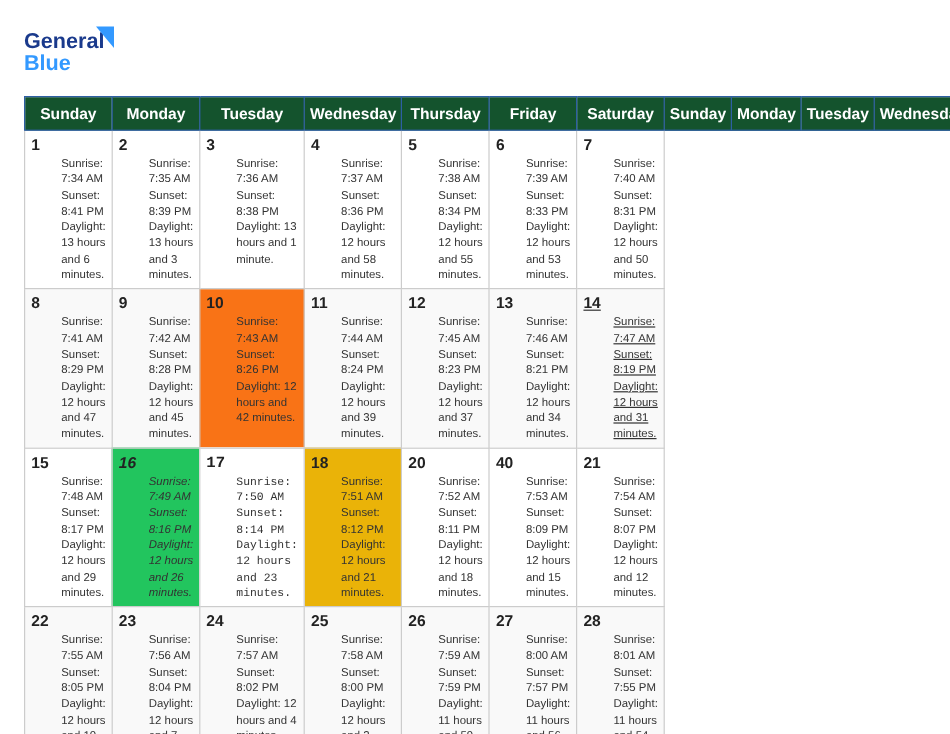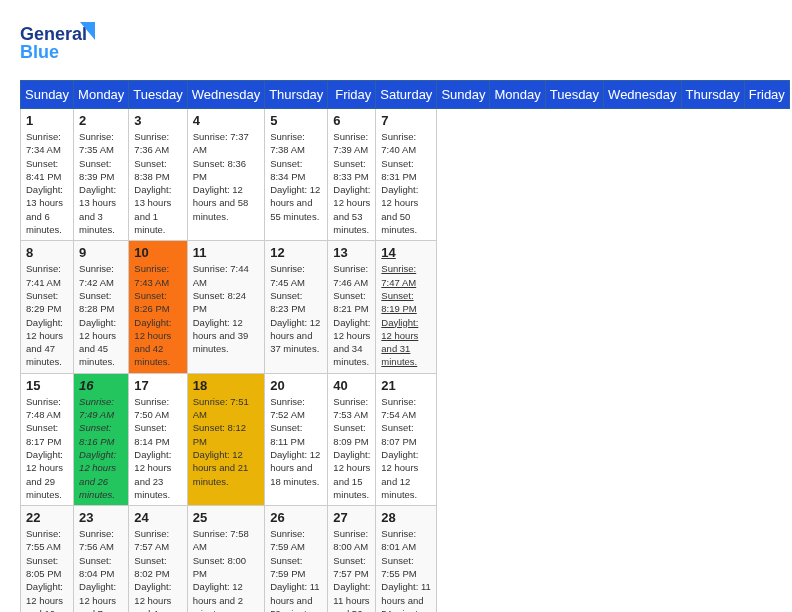--- a/index.html
+++ b/index.html
@@ -33,26 +33,26 @@
     }
     .location {
       font-size: 16px;
       color: #555;
     }
     table {
       width: 100%;
       border-collapse: collapse;
     }
     th {
-      background-color: #1d4ed8;
+      background-color: #14532d;
       color: white;
       padding: 6px 4px;
       font-size: 13px;
-      font-weight: normal;
-      text-align: right;
+      font-weight: bold;
+      text-align: center;
       border: 1px solid #2e5fa3;
     }
     td {
       border: 1px solid #ccc;
       vertical-align: top;
       padding: 4px 5px;
       font-size: 10px;
       color: #333;
       width: 14.28%;
       height: 80px;
@@ -62,20 +62,21 @@
       font-size: 13px;
       font-weight: bold;
       color: #222;
       display: block;
       margin-bottom: 2px;
     }
     .day-info {
       font-size: 9.5px;
       line-height: 1.4;
       color: #333;
+      margin-left: 25px;
     }
     tr:nth-child(odd) td:not(.empty) {
       background: #fff;
     }
     tr:nth-child(even) td:not(.empty) {
       background: #f9f9f9;
     }
   </style>
 </head>
 <body>
@@ -171,21 +172,21 @@
       </tr>
       <tr style="background: rgb(255, 255, 255);">
         <td style="background: rgb(255, 255, 255);">
           <span class="day-num">15</span>
           <div class="day-info">Sunrise: 7:48 AM<br>Sunset: 8:17 PM<br>Daylight: 12 hours and 29 minutes.</div>
         </td>
         <td style="background: #22c55e; font-style: italic;">
           <span class="day-num">16</span>
           <div class="day-info">Sunrise: 7:49 AM<br>Sunset: 8:16 PM<br>Daylight: 12 hours and 26 minutes.</div>
         </td>
-        <td style="background: rgb(255, 255, 255);">
+        <td style="background: rgb(255, 255, 255); font-family: Liberation Mono, monospace;">
           <span class="day-num">17</span>
           <div class="day-info">Sunrise: 7:50 AM<br>Sunset: 8:14 PM<br>Daylight: 12 hours and 23 minutes.</div>
         </td>
         <td style="background: #eab308;">
           <span class="day-num">18</span>
           <div class="day-info">Sunrise: 7:51 AM<br>Sunset: 8:12 PM<br>Daylight: 12 hours and 21 minutes.</div>
         </td>
         <td style="background: rgb(255, 255, 255);">
           <span class="day-num">20</span>
           <div class="day-info">Sunrise: 7:52 AM<br>Sunset: 8:11 PM<br>Daylight: 12 hours and 18 minutes.</div>

